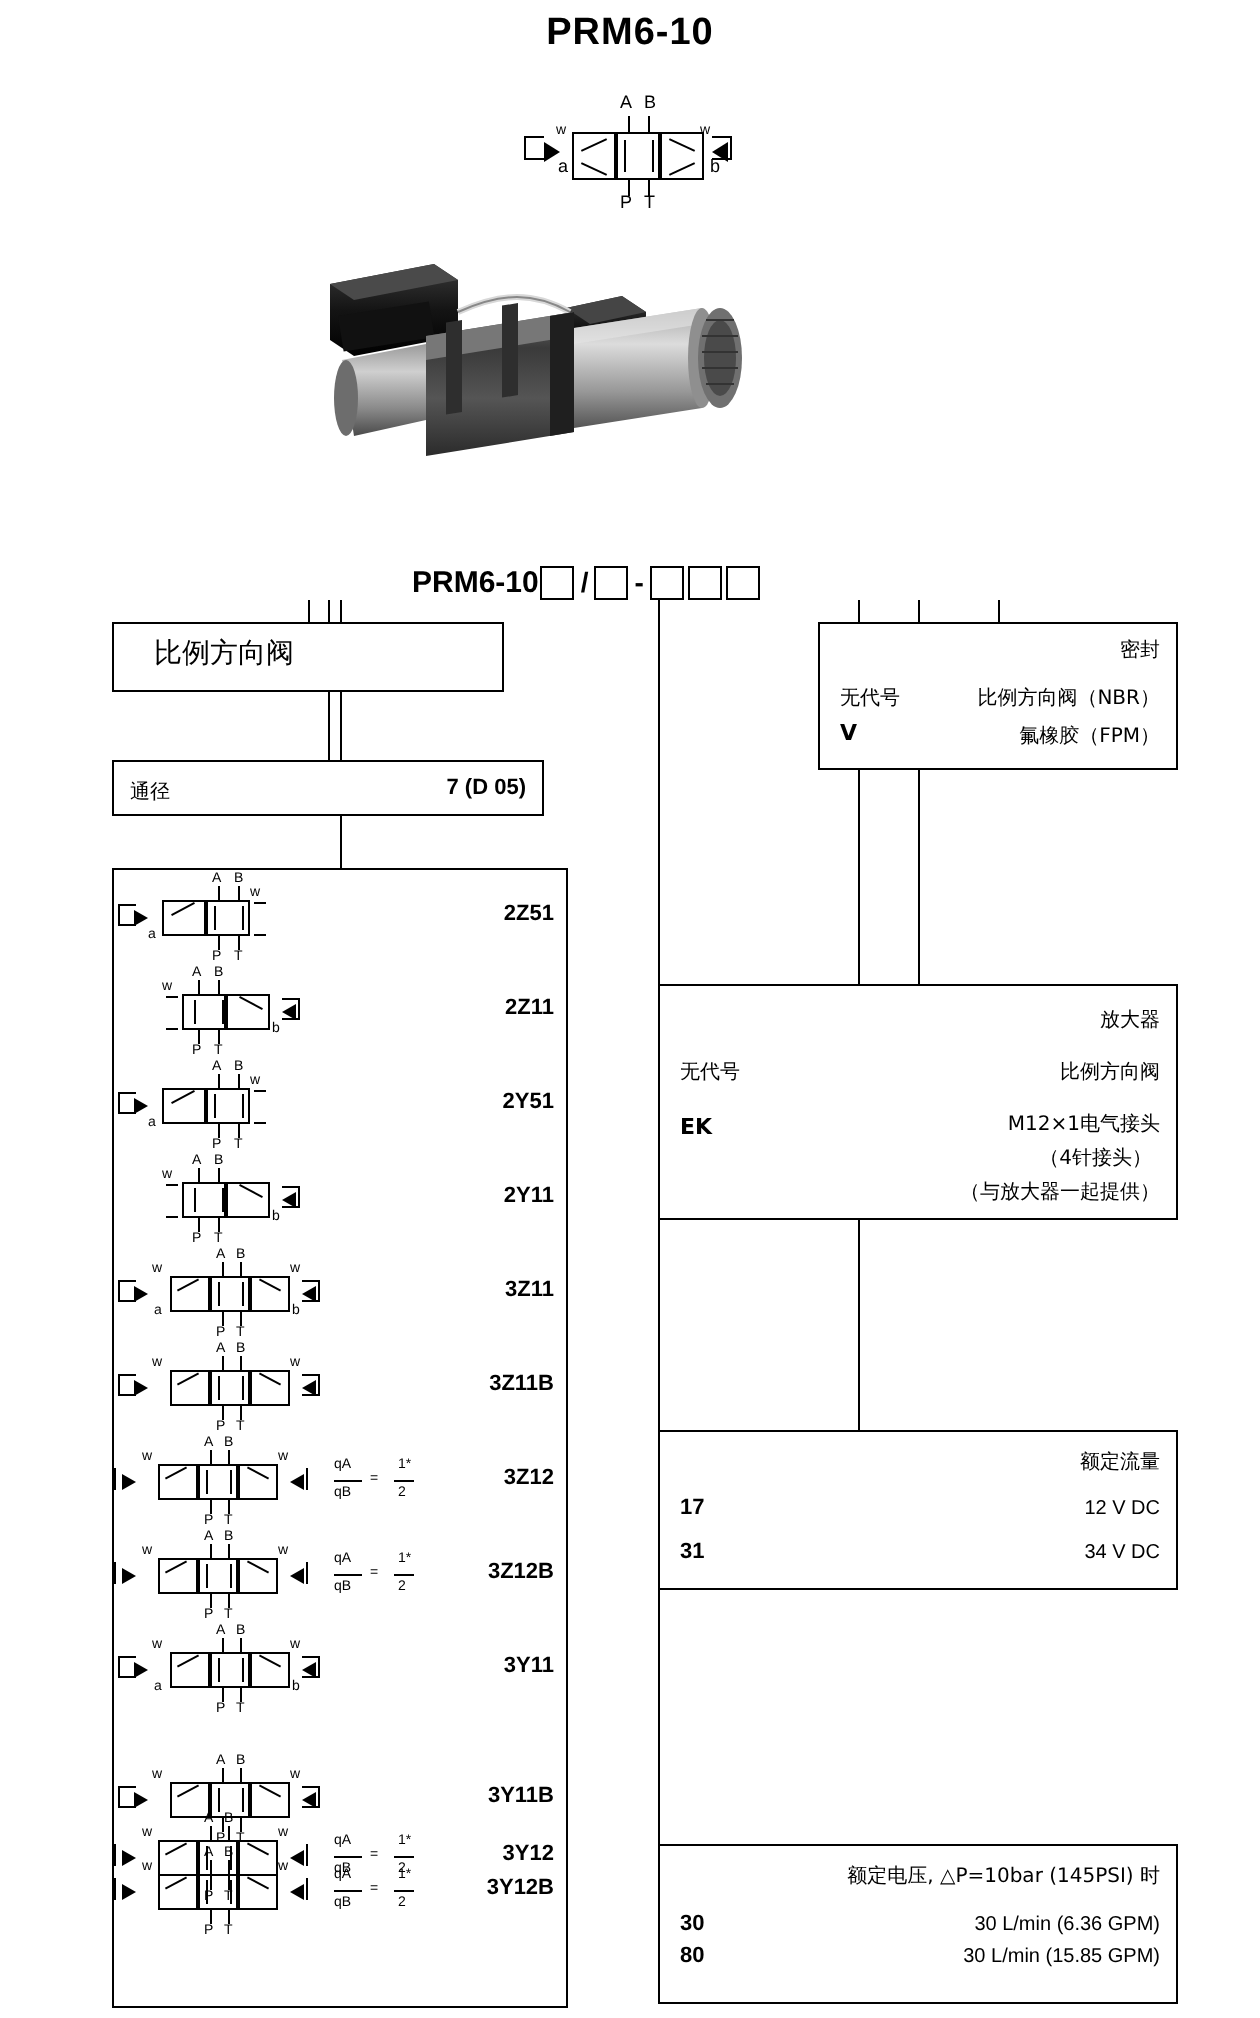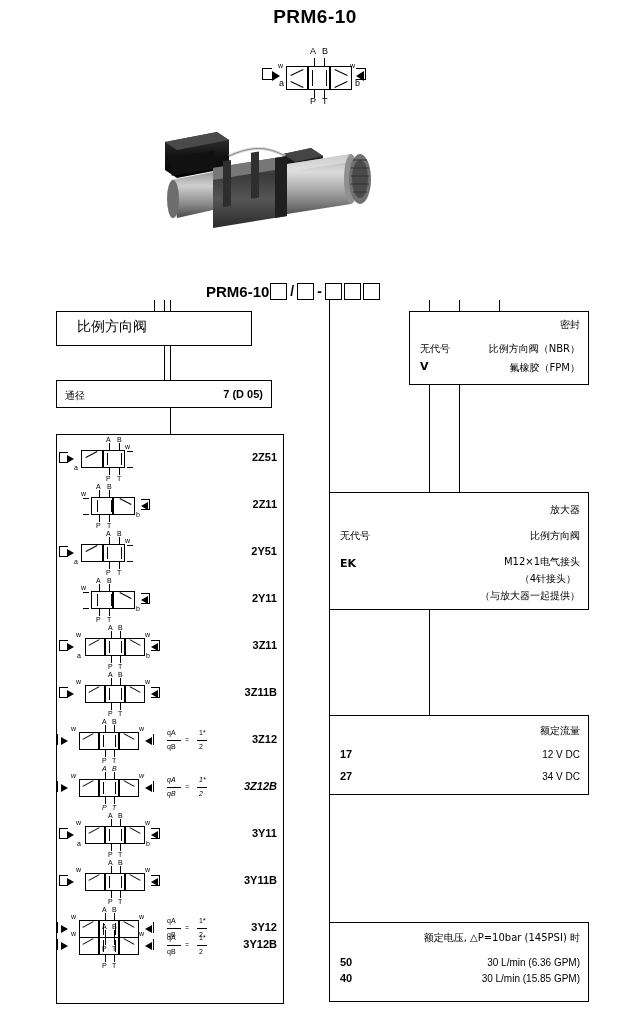--- a/index.html
+++ b/index.html
@@ -471,21 +471,21 @@
       <span class="bar" style="left:0px; top:11px; width:14px;"></span>
       <span class="den" style="left:0px; top:14px;">qB</span>
       <span style="position:absolute; left:18px; top:7px;">=</span>
       <span class="num" style="left:32px; top:0px;">1*</span>
       <span class="bar" style="left:30px; top:11px; width:10px;"></span>
       <span class="den" style="left:32px; top:14px;">2</span>
     </div>
     <div class="spool-code">3Z12</div>
   </div>
 
-  <div class="spool-row sym" style="top:329px;font-style:italic;">
+  <div class="spool-row sym" style="top:329px;">
     <div class="tri" style="left:4px; top:20px; border-width:4px 0 4px 7px; border-color:transparent transparent transparent #000;"></div>
     <div class="ln" style="left:0px; top:17px; width:1px; height:11px;"></div>
     <div class="lbl" style="left:14px; top:8px;">w</div>
     <div class="box" style="left:22px; top:15px; width:20px; height:18px;"></div>
     <div class="box" style="left:42px; top:15px; width:20px; height:18px;"></div>
     <div class="box" style="left:62px; top:15px; width:20px; height:18px;"></div>
     <div class="lbl" style="left:82px; top:8px;">w</div>
     <div class="tri" style="left:88px; top:20px; border-width:4px 7px 4px 0; border-color:transparent #000 transparent transparent;"></div>
     <div class="ln" style="left:96px; top:17px; width:1px; height:11px;"></div>
     <div class="ln" style="left:48px; top:8px; width:1px; height:7px;"></div>
@@ -536,21 +536,21 @@
     <div class="lbl" style="left:61px; top:40px;">T</div>
     <div class="lbl" style="left:20px; top:29px;">a</div>
     <div class="lbl" style="left:89px; top:29px;">b</div>
     <div class="ln" style="left:31px; top:19px; width:12px; height:1px; transform:rotate(-28deg);"></div>
     <div class="ln" style="left:72px; top:19px; width:12px; height:1px; transform:rotate(28deg);"></div>
     <div class="ln" style="left:52px; top:18px; width:1px; height:12px;"></div>
     <div class="ln" style="left:64px; top:18px; width:1px; height:12px;"></div>
     <div class="spool-code">3Y11</div>
   </div>
 
-  <div class="spool-row sym" style="top:423px;">
+  <div class="spool-row sym" style="top:441px;">
     <div class="tri" style="left:10px; top:20px; border-width:4px 0 4px 7px; border-color:transparent transparent transparent #000;"></div>
     <div class="ln" style="left:2px; top:17px; width:1px; height:11px;"></div>
     <div class="ln" style="left:2px; top:17px; width:9px; height:1px;"></div>
     <div class="ln" style="left:2px; top:27px; width:9px; height:1px;"></div>
     <div class="lbl" style="left:19px; top:8px;">w</div>
     <div class="box" style="left:28px; top:15px; width:20px; height:18px;"></div>
     <div class="box" style="left:48px; top:15px; width:20px; height:18px;"></div>
     <div class="box" style="left:68px; top:15px; width:20px; height:18px;"></div>
     <div class="lbl" style="left:88px; top:8px;">w</div>
     <div class="tri" style="left:94px; top:20px; border-width:4px 7px 4px 0; border-color:transparent #000 transparent transparent;"></div>
@@ -657,23 +657,23 @@
   <div class="kv b cn" style="left:10px; top:64px;">EK</div>
   <div class="kv cn" style="right:8px; top:62px;">M12×1电气接头</div>
   <div class="kv cn" style="right:12px; top:79px;">（4针接头）</div>
   <div class="kv cn" style="right:8px; top:96px;">（与放大器一起提供）</div>
 </div>
 
 <div class="panel" id="box-volt">
   <div class="hdr-right cn" style="top:8px;">额定流量</div>
   <div class="kv b" style="left:10px; top:32px;">17</div>
   <div class="kv" style="right:8px; top:33px;">12 V DC</div>
-  <div class="kv b" style="left:10px; top:54px;">27</div>
+  <div class="kv b" style="left:10px; top:54px;">31</div>
   <div class="kv" style="right:8px; top:55px;">34 V DC</div>
 </div>
 
 <div class="panel" id="box-flow">
   <div class="hdr-right cn" style="top:8px;">额定电压, △P=10bar (145PSI) 时</div>
-  <div class="kv b" style="left:10px; top:33px;">50</div>
+  <div class="kv b" style="left:10px; top:33px;">30</div>
   <div class="kv" style="right:8px; top:34px;">30 L/min   (6.36 GPM)</div>
-  <div class="kv b" style="left:10px; top:49px;">40</div>
+  <div class="kv b" style="left:10px; top:49px;">80</div>
   <div class="kv" style="right:8px; top:50px;">30 L/min (15.85 GPM)</div>
 </div>
 
 </body></html>

